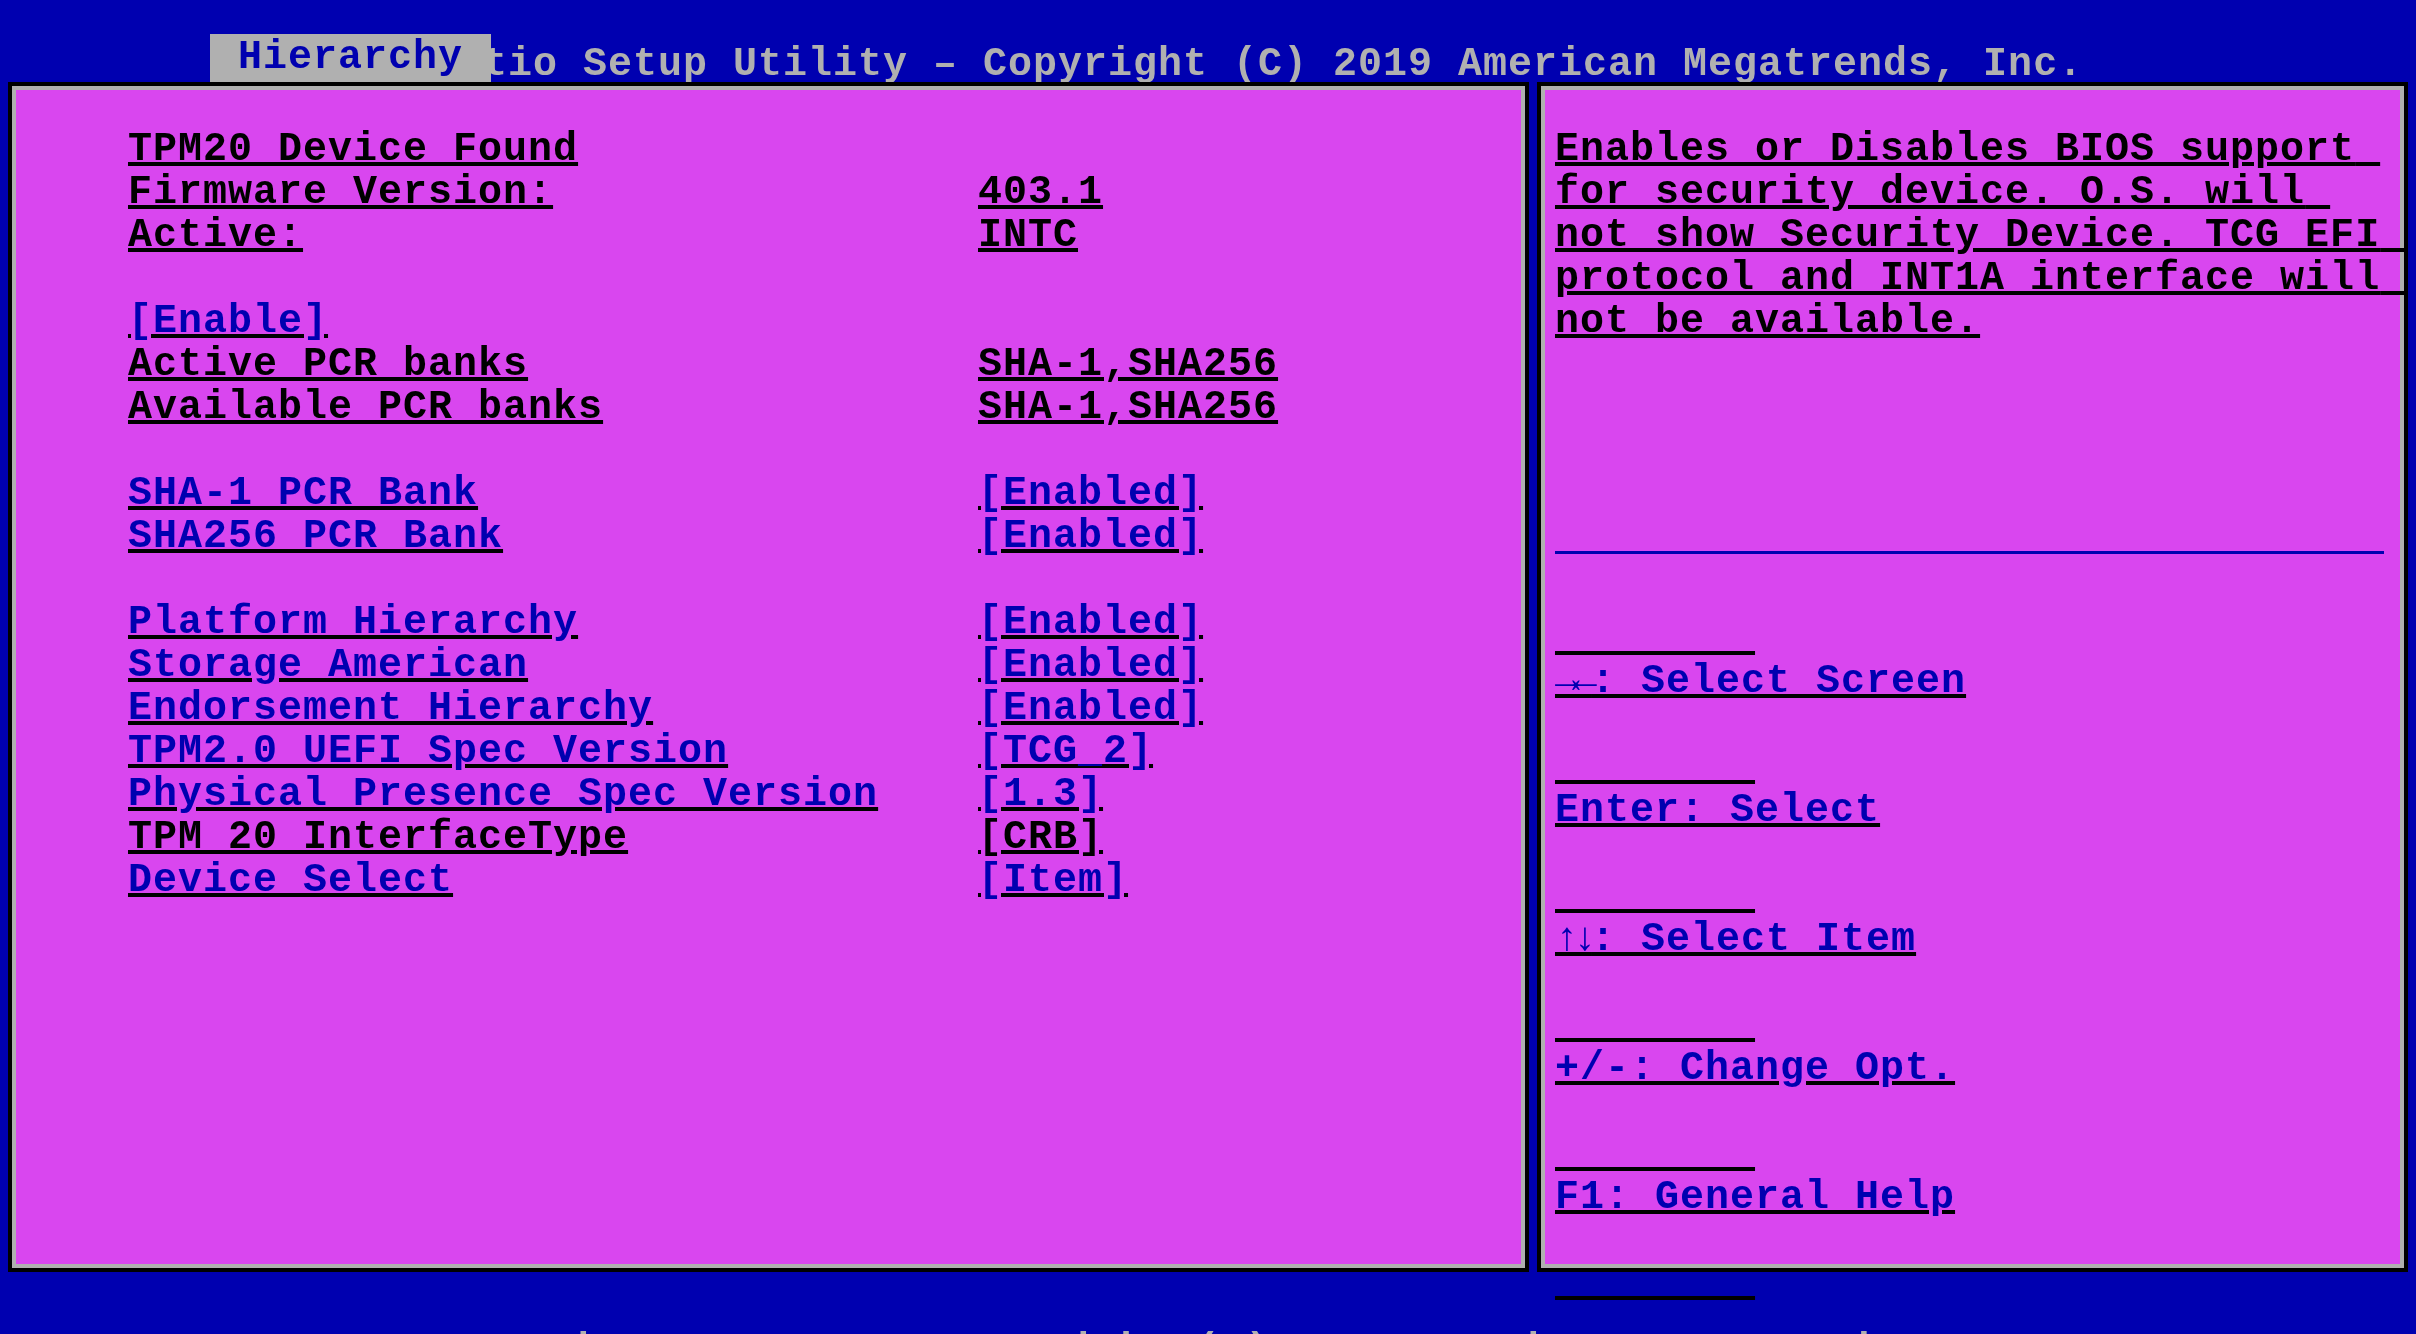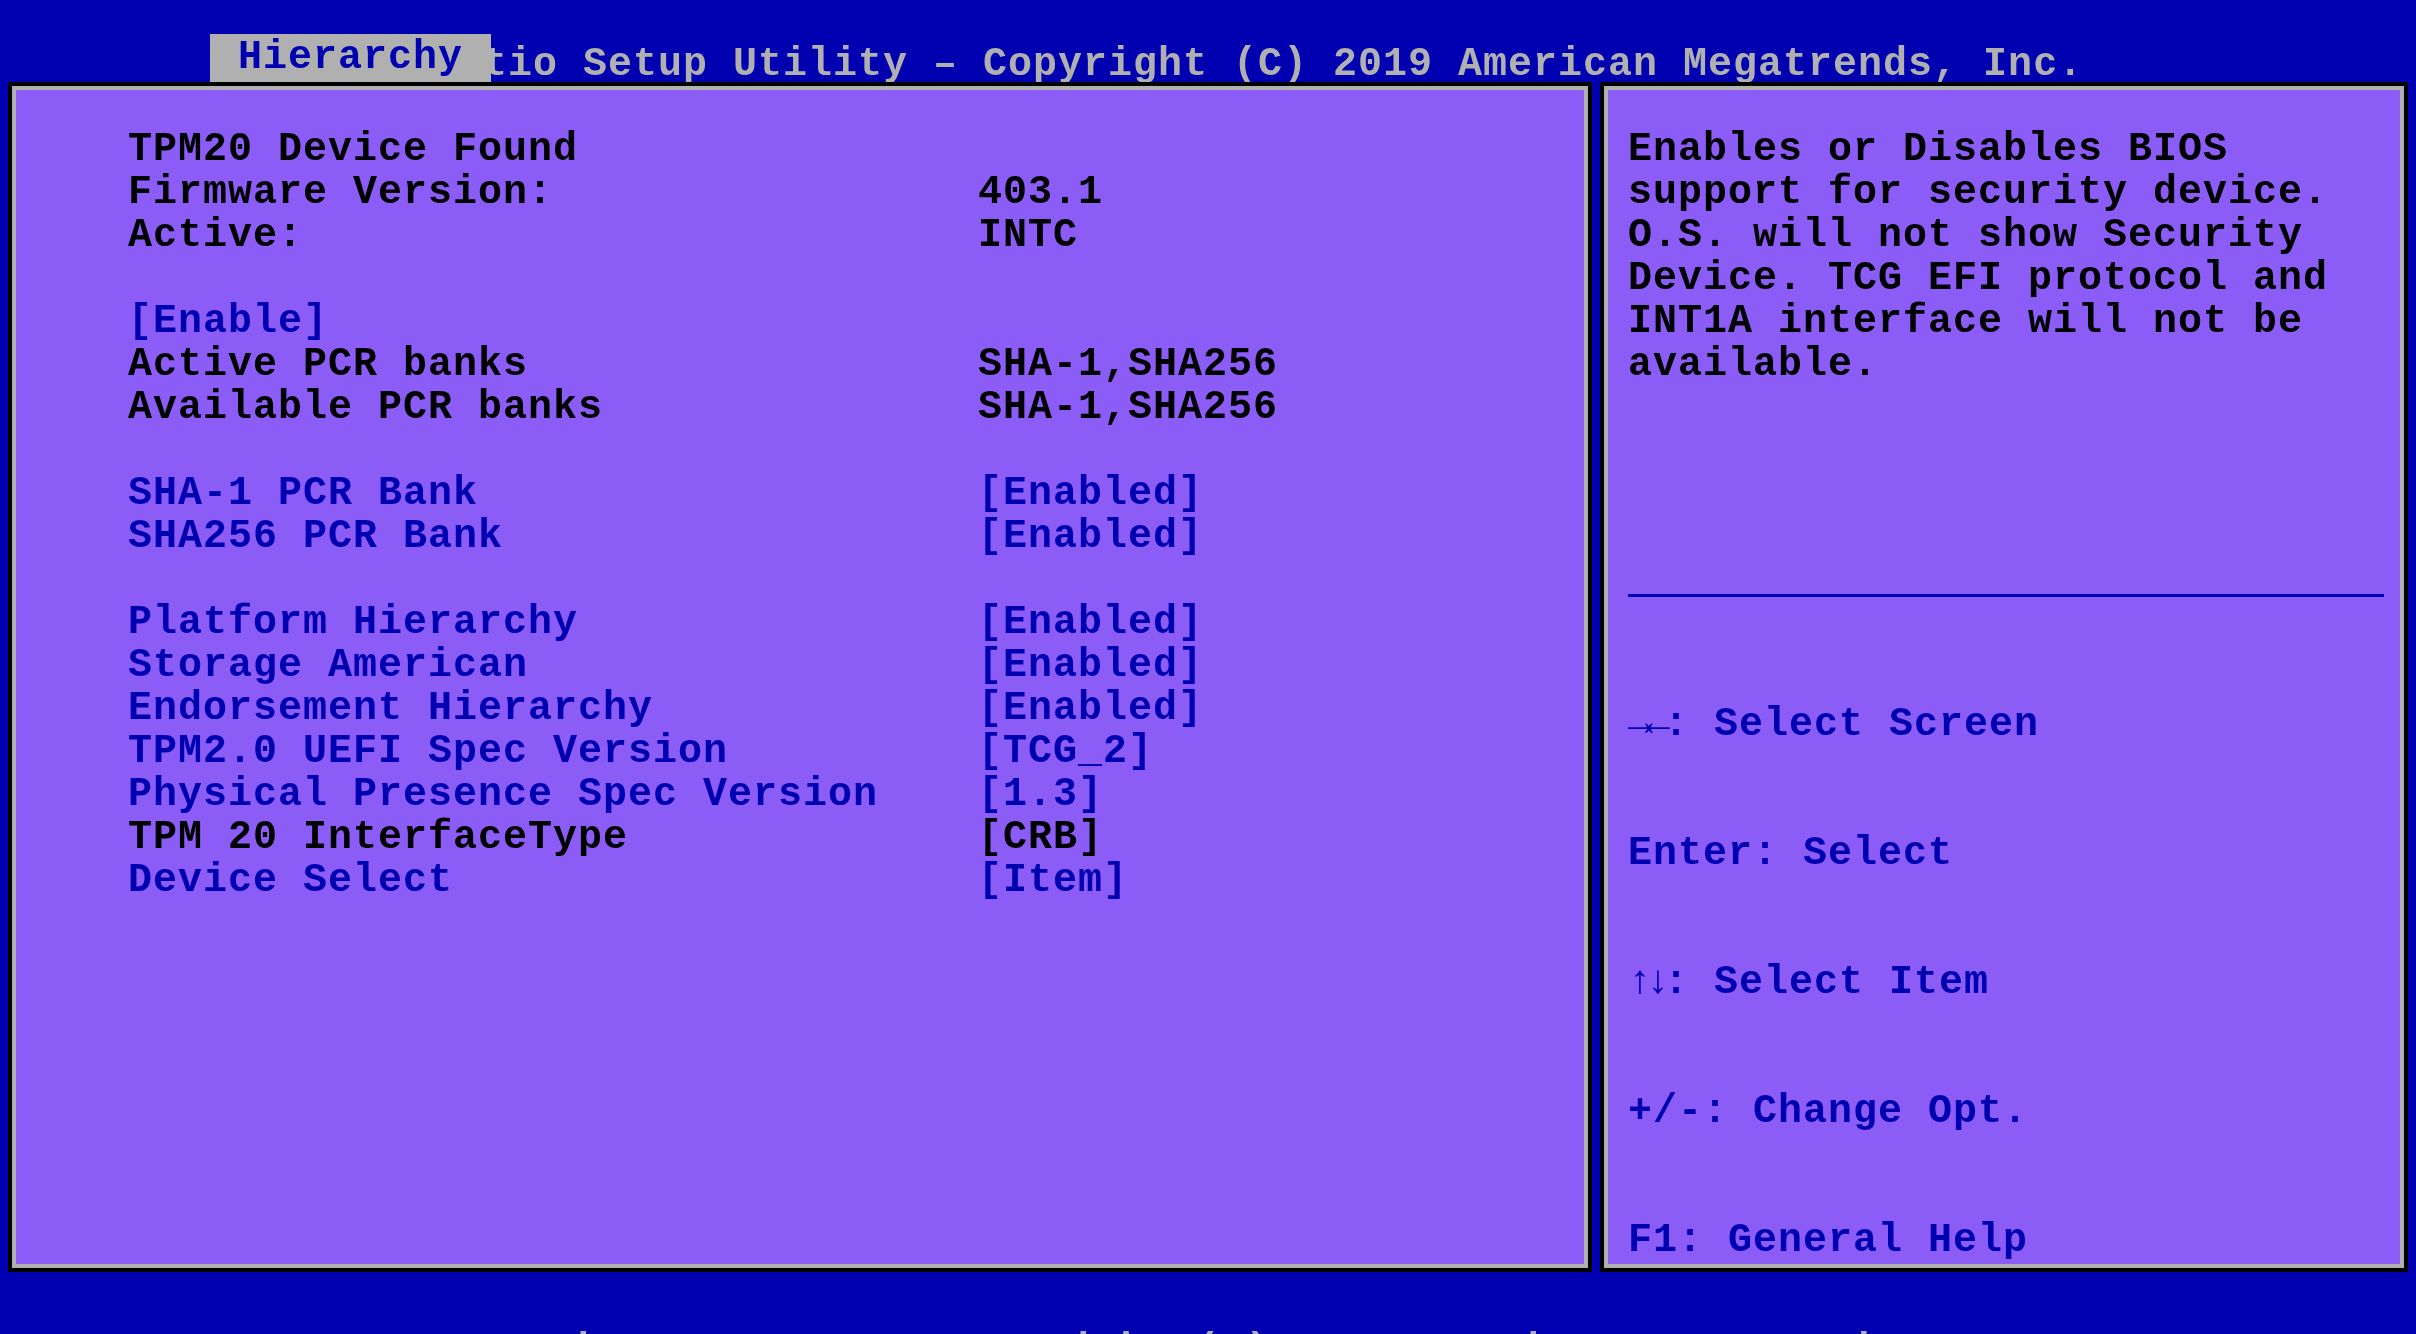--- a/index.html
+++ b/index.html
@@ -42,33 +42,34 @@
   .body-area {
     position: absolute;
     left: 8px;
     right: 8px;
     top: 82px;
     bottom: 62px;
     display: flex;
     gap: 8px;
   }
   .panel {
-    background: #8b5cf6;
+    background: #d946ef;
     border: 4px solid #000;
     box-shadow: inset 0 0 0 4px #b0b0b0;
     position: relative;
+    text-decoration: underline;
   }
   .panel-main {
     flex: 1 1 auto;
     padding: 42px 30px 20px 116px;
     color: #000;
   }
   .panel-side {
-    width: 808px;
-    padding: 42px 20px 20px 24px;
+    width: 871px;
+    padding: 42px 20px 20px 14px;
     color: #000;
     display: flex;
     flex-direction: column;
   }
   .row {
     display: flex;
     white-space: pre;
   }
   .row .lbl { width: 850px; }
   .row .val { }

